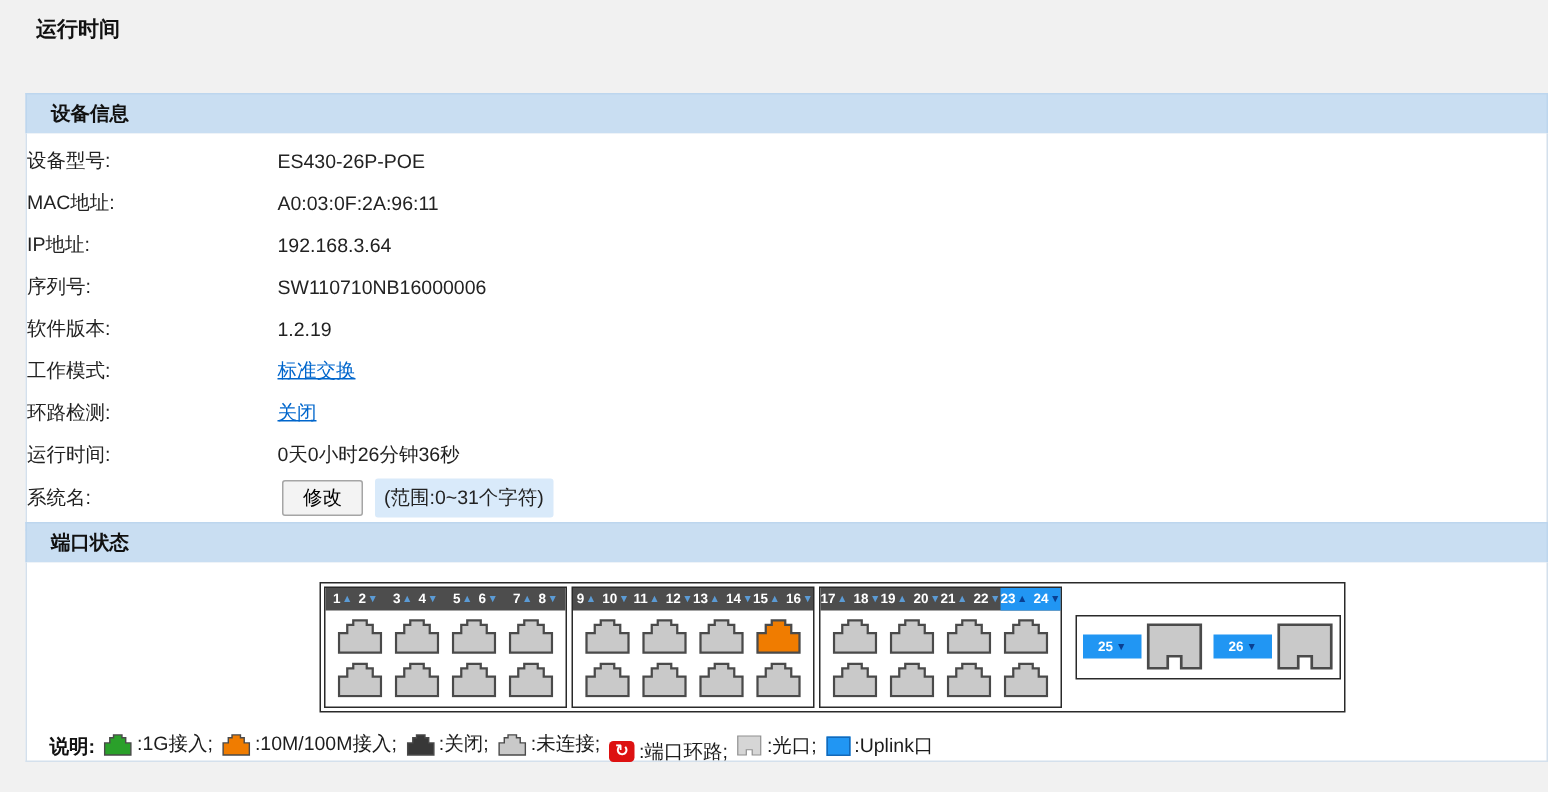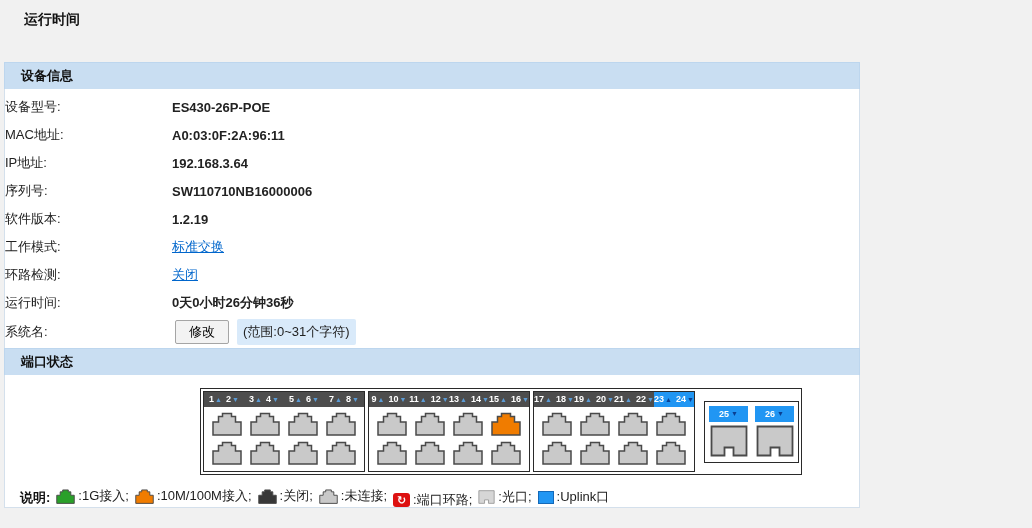--- a/index.html
+++ b/index.html
@@ -3,33 +3,33 @@
 <meta charset="utf-8">
 <style>
   html,body{margin:0;padding:0;}
   body{
     width:1032px;height:528px;position:relative;
     background:#f1f1f1;
     font-family:"Liberation Sans","DejaVu Sans",sans-serif;
     font-size:13px;color:#1c1c1c;overflow:hidden;
   }
   .page-title{position:absolute;left:24px;top:11px;font-size:14px;font-weight:bold;color:#111;}
-  .panel{position:absolute;left:4px;width:856px;}
+  .panel{position:absolute;left:17px;width:1015px;}
   .panel-device{top:62px;}
   .panel-port{top:348px;}
   .panel-header{
     background:#c9def2;border:1px solid #bdd6ee;border-bottom:none;
     height:26px;line-height:26px;padding-left:16px;
     font-weight:bold;font-size:13px;color:#111;
   }
   .panel-body{background:#ffffff;border:1px solid #d4e0ec;border-top:none;}
   .panel-device .panel-body{padding:4px 0 6px 0;}
   .info-row{display:flex;align-items:center;height:28px;}
   .row-label{width:167px;padding-left:0;color:#222;flex:none;}
-  .row-value{color:#222;font-weight:bold;}
+  .row-value{color:#222;}
   a.value-link{color:#0066cc;text-decoration:underline;cursor:pointer;}
   .sysname-row{height:30px;}
   .sysname-input{
     width:104px;height:18px;border:1px solid #767676;background:#fff;
     font-family:"Liberation Sans",sans-serif;font-size:13px;color:#222;padding:2px 4px;
   }
   .modify-btn{
     margin-left:3px;height:24px;padding:0 13px;
     background:#f3f3f3;border:1px solid #a5a5a5;border-radius:2px;
     font-family:"Liberation Sans",sans-serif;font-size:13px;color:#000000;cursor:pointer;
@@ -44,21 +44,21 @@
   .rj45-block{border:1px solid #2a2a2a;width:160px;margin-right:3px;background:#fff;}
   .rj45-block:last-of-type{margin-right:0;}
   .block-header{display:flex;background:#4d4d4d;height:15px;}
   .pair{flex:1;display:flex;justify-content:center;align-items:center;gap:4px;}
   .pair.uplink{background:#2196f3;}
   .plabel{display:flex;align-items:center;gap:1px;color:#fff;font-size:9px;font-weight:bold;line-height:15px;}
   .tri{font-size:7px;color:#5b9bd5;}
   .pair.uplink .tri{color:#0a3f91;}
   .ports-grid{display:grid;grid-template-columns:repeat(4,1fr);gap:5px 7px;padding:5px 7px 6px 7px;justify-items:center;}
   .fiber-block{border:1px solid #2a2a2a;margin-left:6px;padding:4px 4px 5px 4px;display:flex;gap:7px;background:#fff;}
-  .fiber-col{display:flex;flex-direction:column;gap:3px;align-items:center;}
+  .fiber-col{display:flex;flex-direction:row;gap:3px;align-items:center;}
   .fiber-header{background:#2196f3;width:39px;height:16px;display:flex;justify-content:center;align-items:center;gap:2px;color:#fff;font-size:9px;font-weight:bold;}
   .fiber-header .tri{color:#0a3f91;}
   
   .legend{display:flex;align-items:center;padding-left:15px;margin-top:12px;white-space:nowrap;}
   .legend-title{font-weight:bold;color:#111;}
   .legend-item{display:inline-flex;align-items:center;margin-left:6px;}
   .legend-item .licon{margin-right:3px;display:inline-flex;}
   .loop-icon{
     width:17px;height:14px;border-radius:3px;background:#dd1111;
     color:#fff;font-size:11px;line-height:14px;text-align:center;font-weight:bold;

